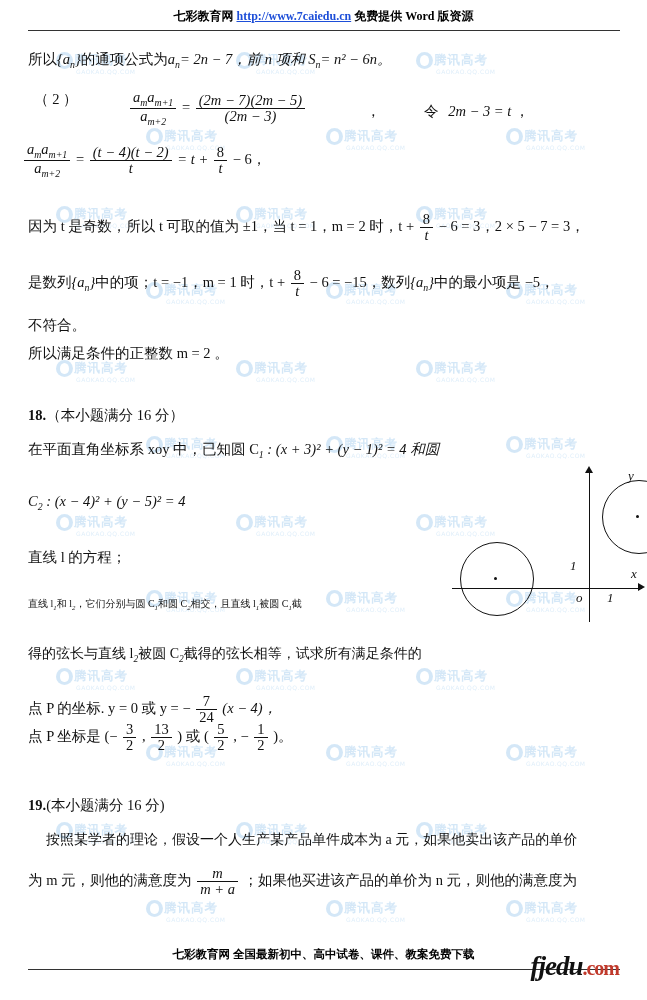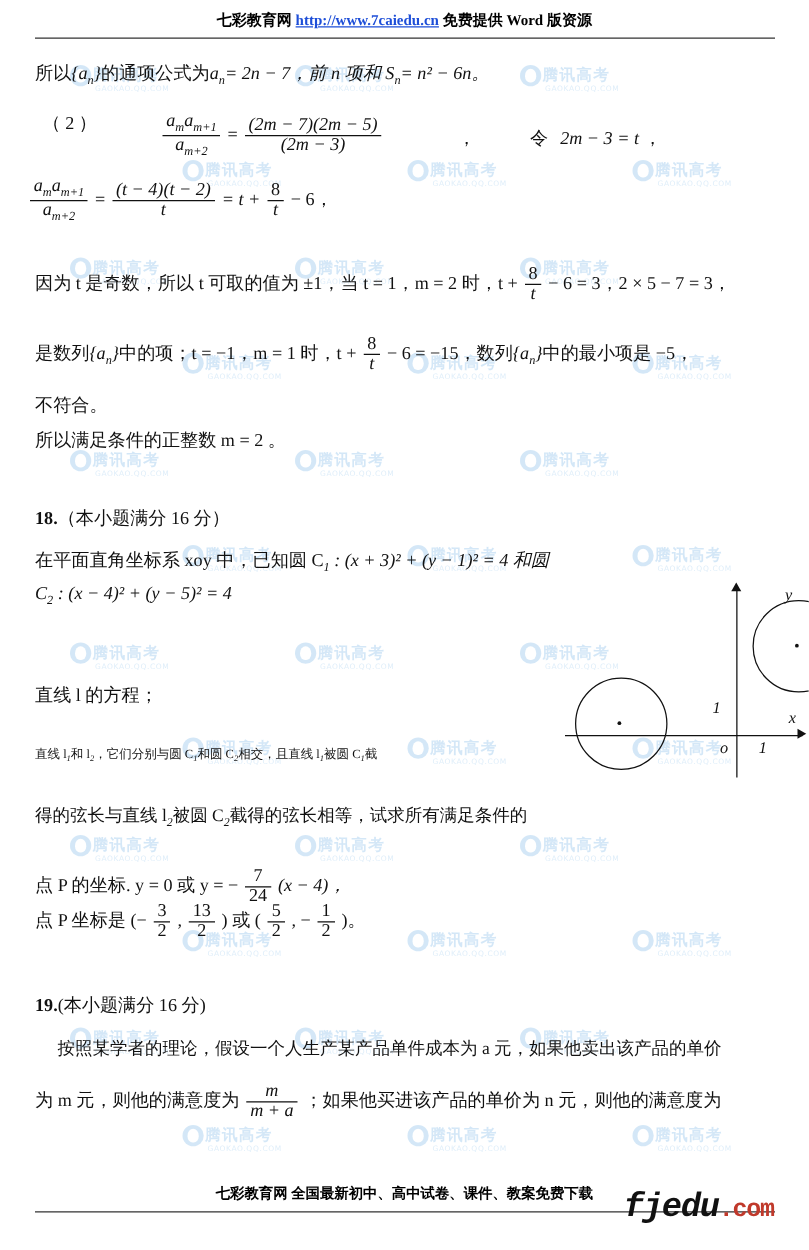--- a/index.html
+++ b/index.html
@@ -33,21 +33,21 @@
   .footer{
     position:absolute;bottom:38px;left:0;width:647px;
     text-align:center;font-size:11.5px;font-weight:bold;color:#000;
   }
   .footer-rule{
     position:absolute;bottom:30px;left:28px;width:592px;height:0;
     border-top:1px solid #333;
   }
   .fjedu{
     position:absolute;right:28px;bottom:18px;
-    font-family:Liberation Mono, monospace;
+    font-family:Liberation Serif, serif;
     font-size:27px;font-weight:bold;font-style:italic;
     color:#111;letter-spacing:-1px;
   }
   .fjedu .dom{color:#c0392b;font-size:20px;font-style:normal;font-weight:bold;}
   
   .wm{
     position:absolute;
     opacity:.33;
     pointer-events:none;
     user-select:none;
@@ -483,21 +483,21 @@
     <span>所以满足条件的正整数 m = 2 。</span>
   </div>
 
   <div class="line" style="left:28px;top:408px;">
     <span class="bf">18.</span><span>（本小题满分 16 分）</span>
   </div>
 
   <div class="line" style="left:28px;top:442px;">
     <span>在平面直角坐标系 xoy 中，已知圆 C</span><span class="sub it">1</span><span class="it"> : (x + 3)² + (y − 1)² = 4 和圆</span>
   </div>
-  <div class="line" style="left:28px;top:468px;">
+  <div class="line" style="left:28px;top:494px;">
     <span class="it">C</span><span class="sub it">2</span><span class="it"> : (x − 4)² + (y − 5)² = 4</span>
   </div>
   <div class="line" style="left:28px;top:550px;">
     <span>直线 l 的方程；</span>
   </div>
   <div class="line" style="left:28px;top:598px;font-size:10px;">
     <span>直线 l</span><span class="sub it">1</span><span>和 l</span><span class="sub it">2</span><span>，它们分别与圆 C</span><span class="sub it">1</span><span>和圆 C</span><span class="sub it">2</span><span>相交，且直线 l</span><span class="sub it">1</span><span>被圆 C</span><span class="sub it">1</span><span>截</span>
   </div>
   <div class="line" style="left:28px;top:646px;font-size:14px;">
     <span>得的弦长与直线 l</span><span class="sub it">2</span><span>被圆 C</span><span class="sub it">2</span><span>截得的弦长相等，试求所有满足条件的</span>

